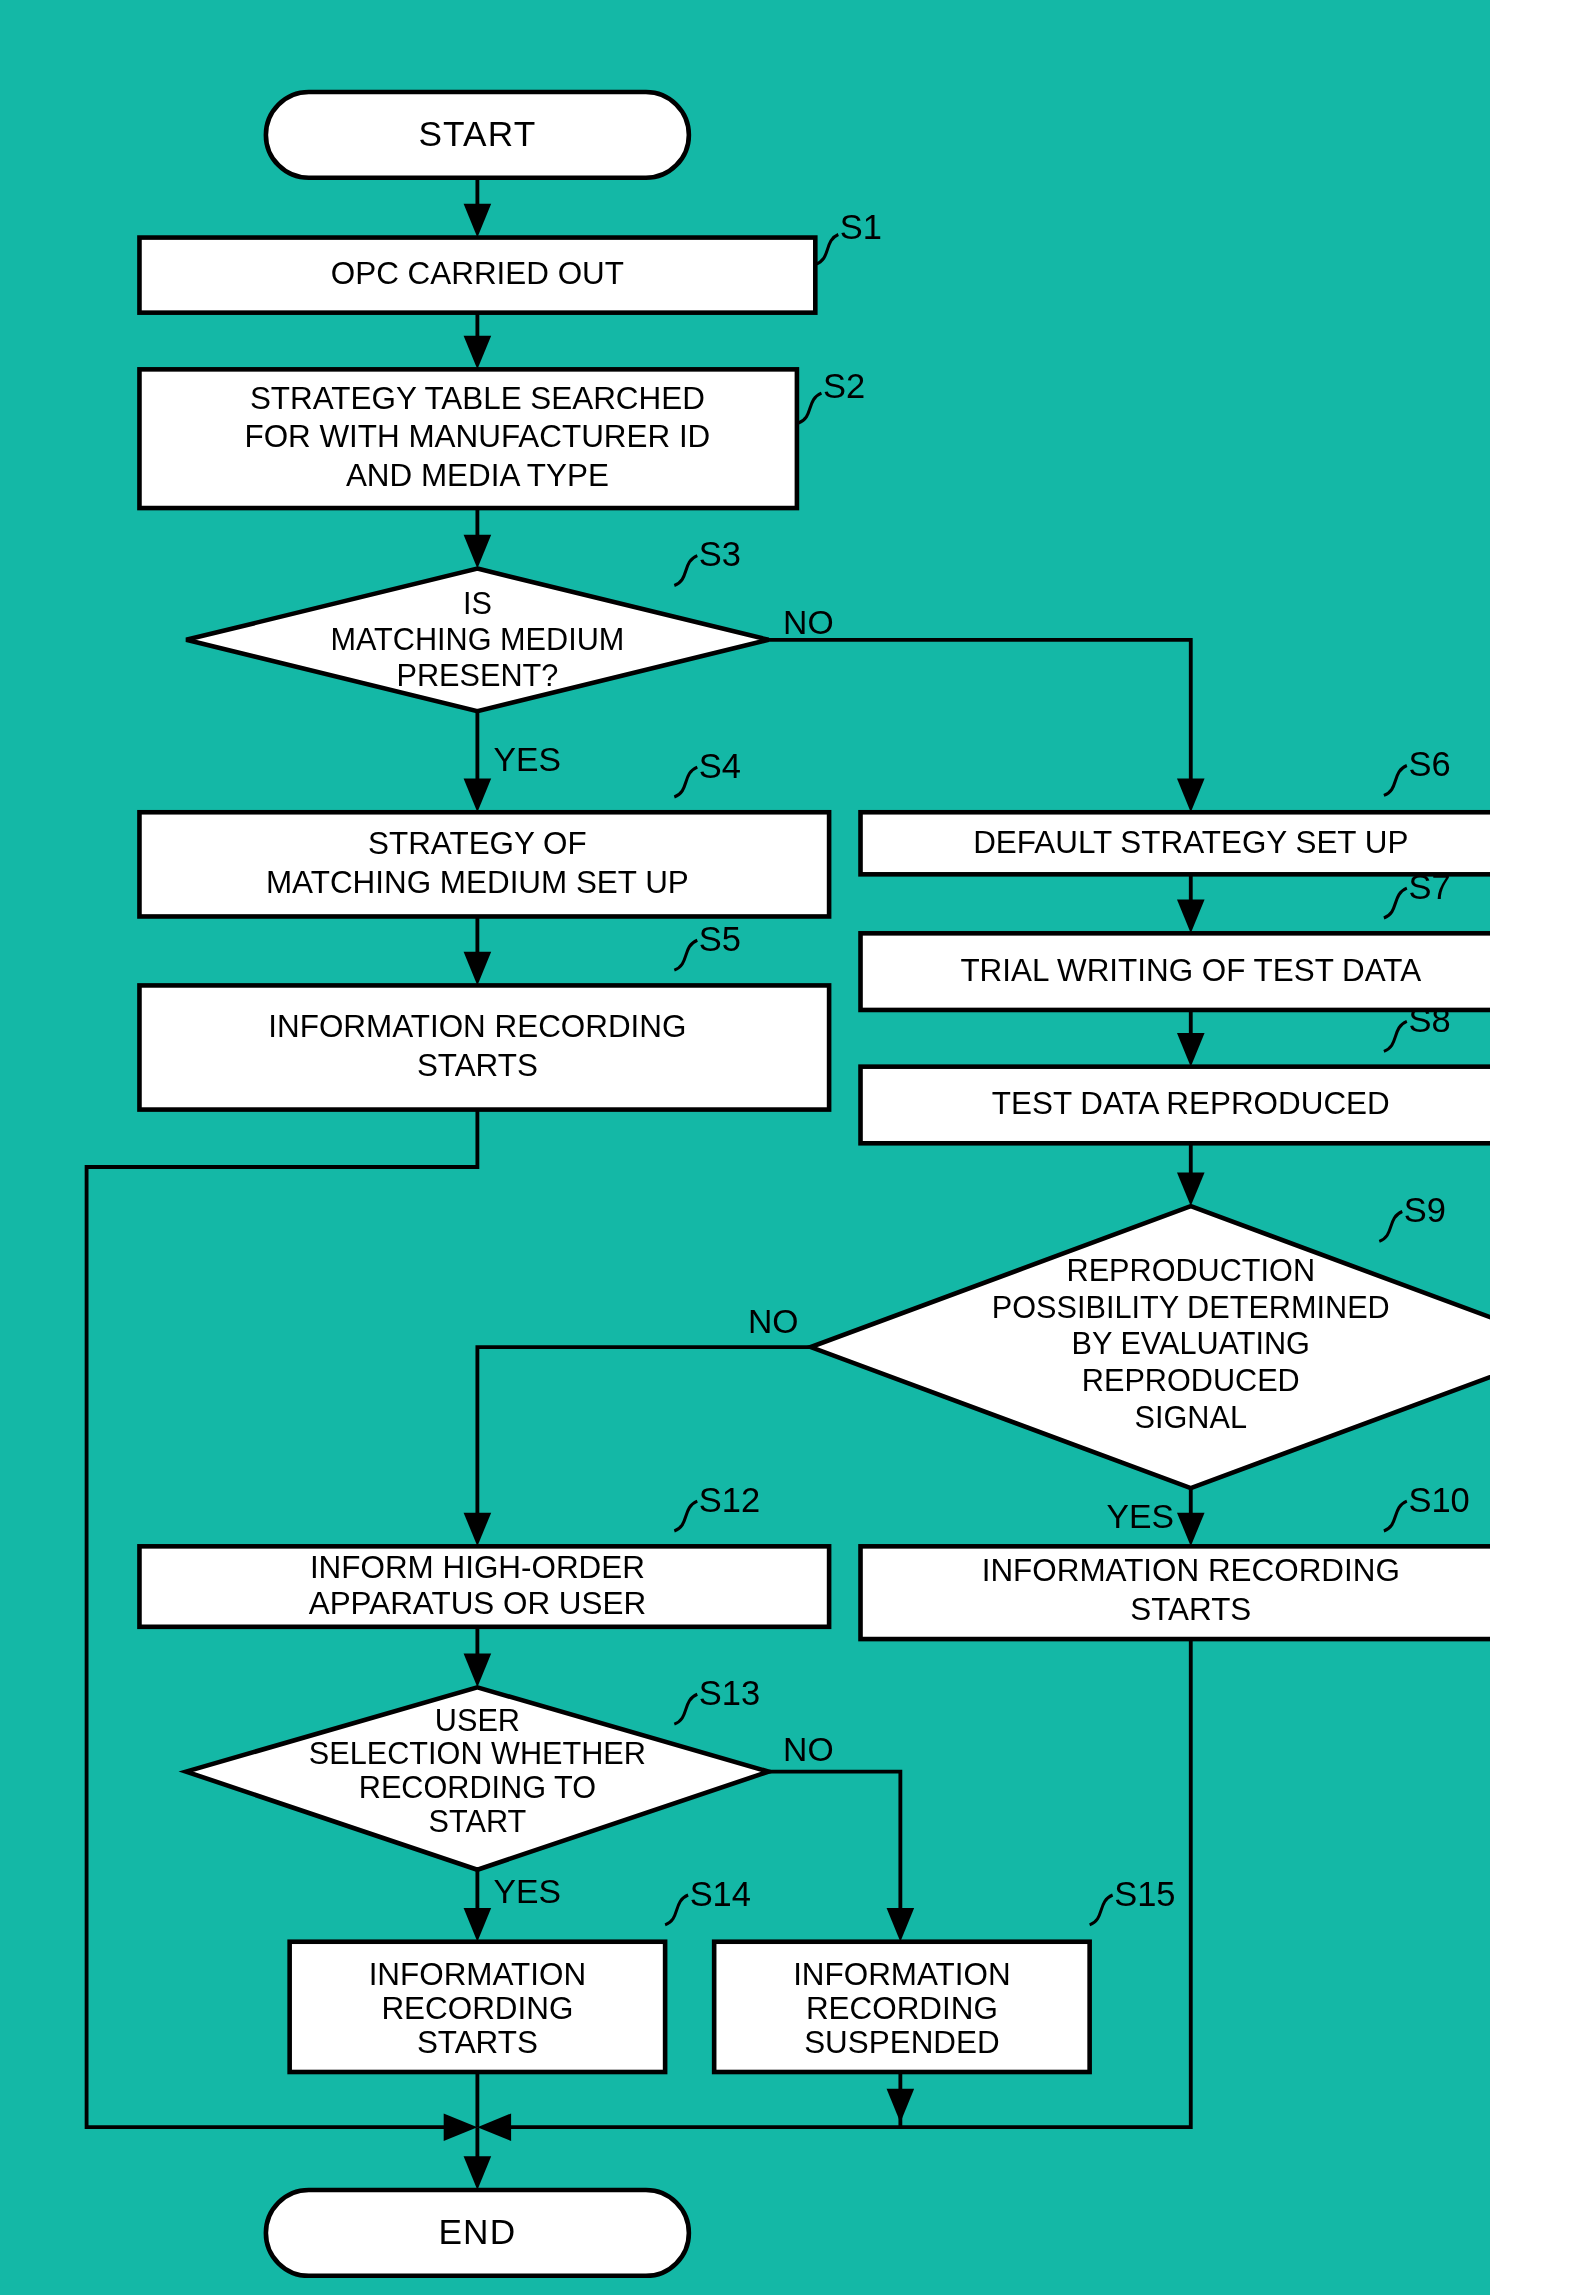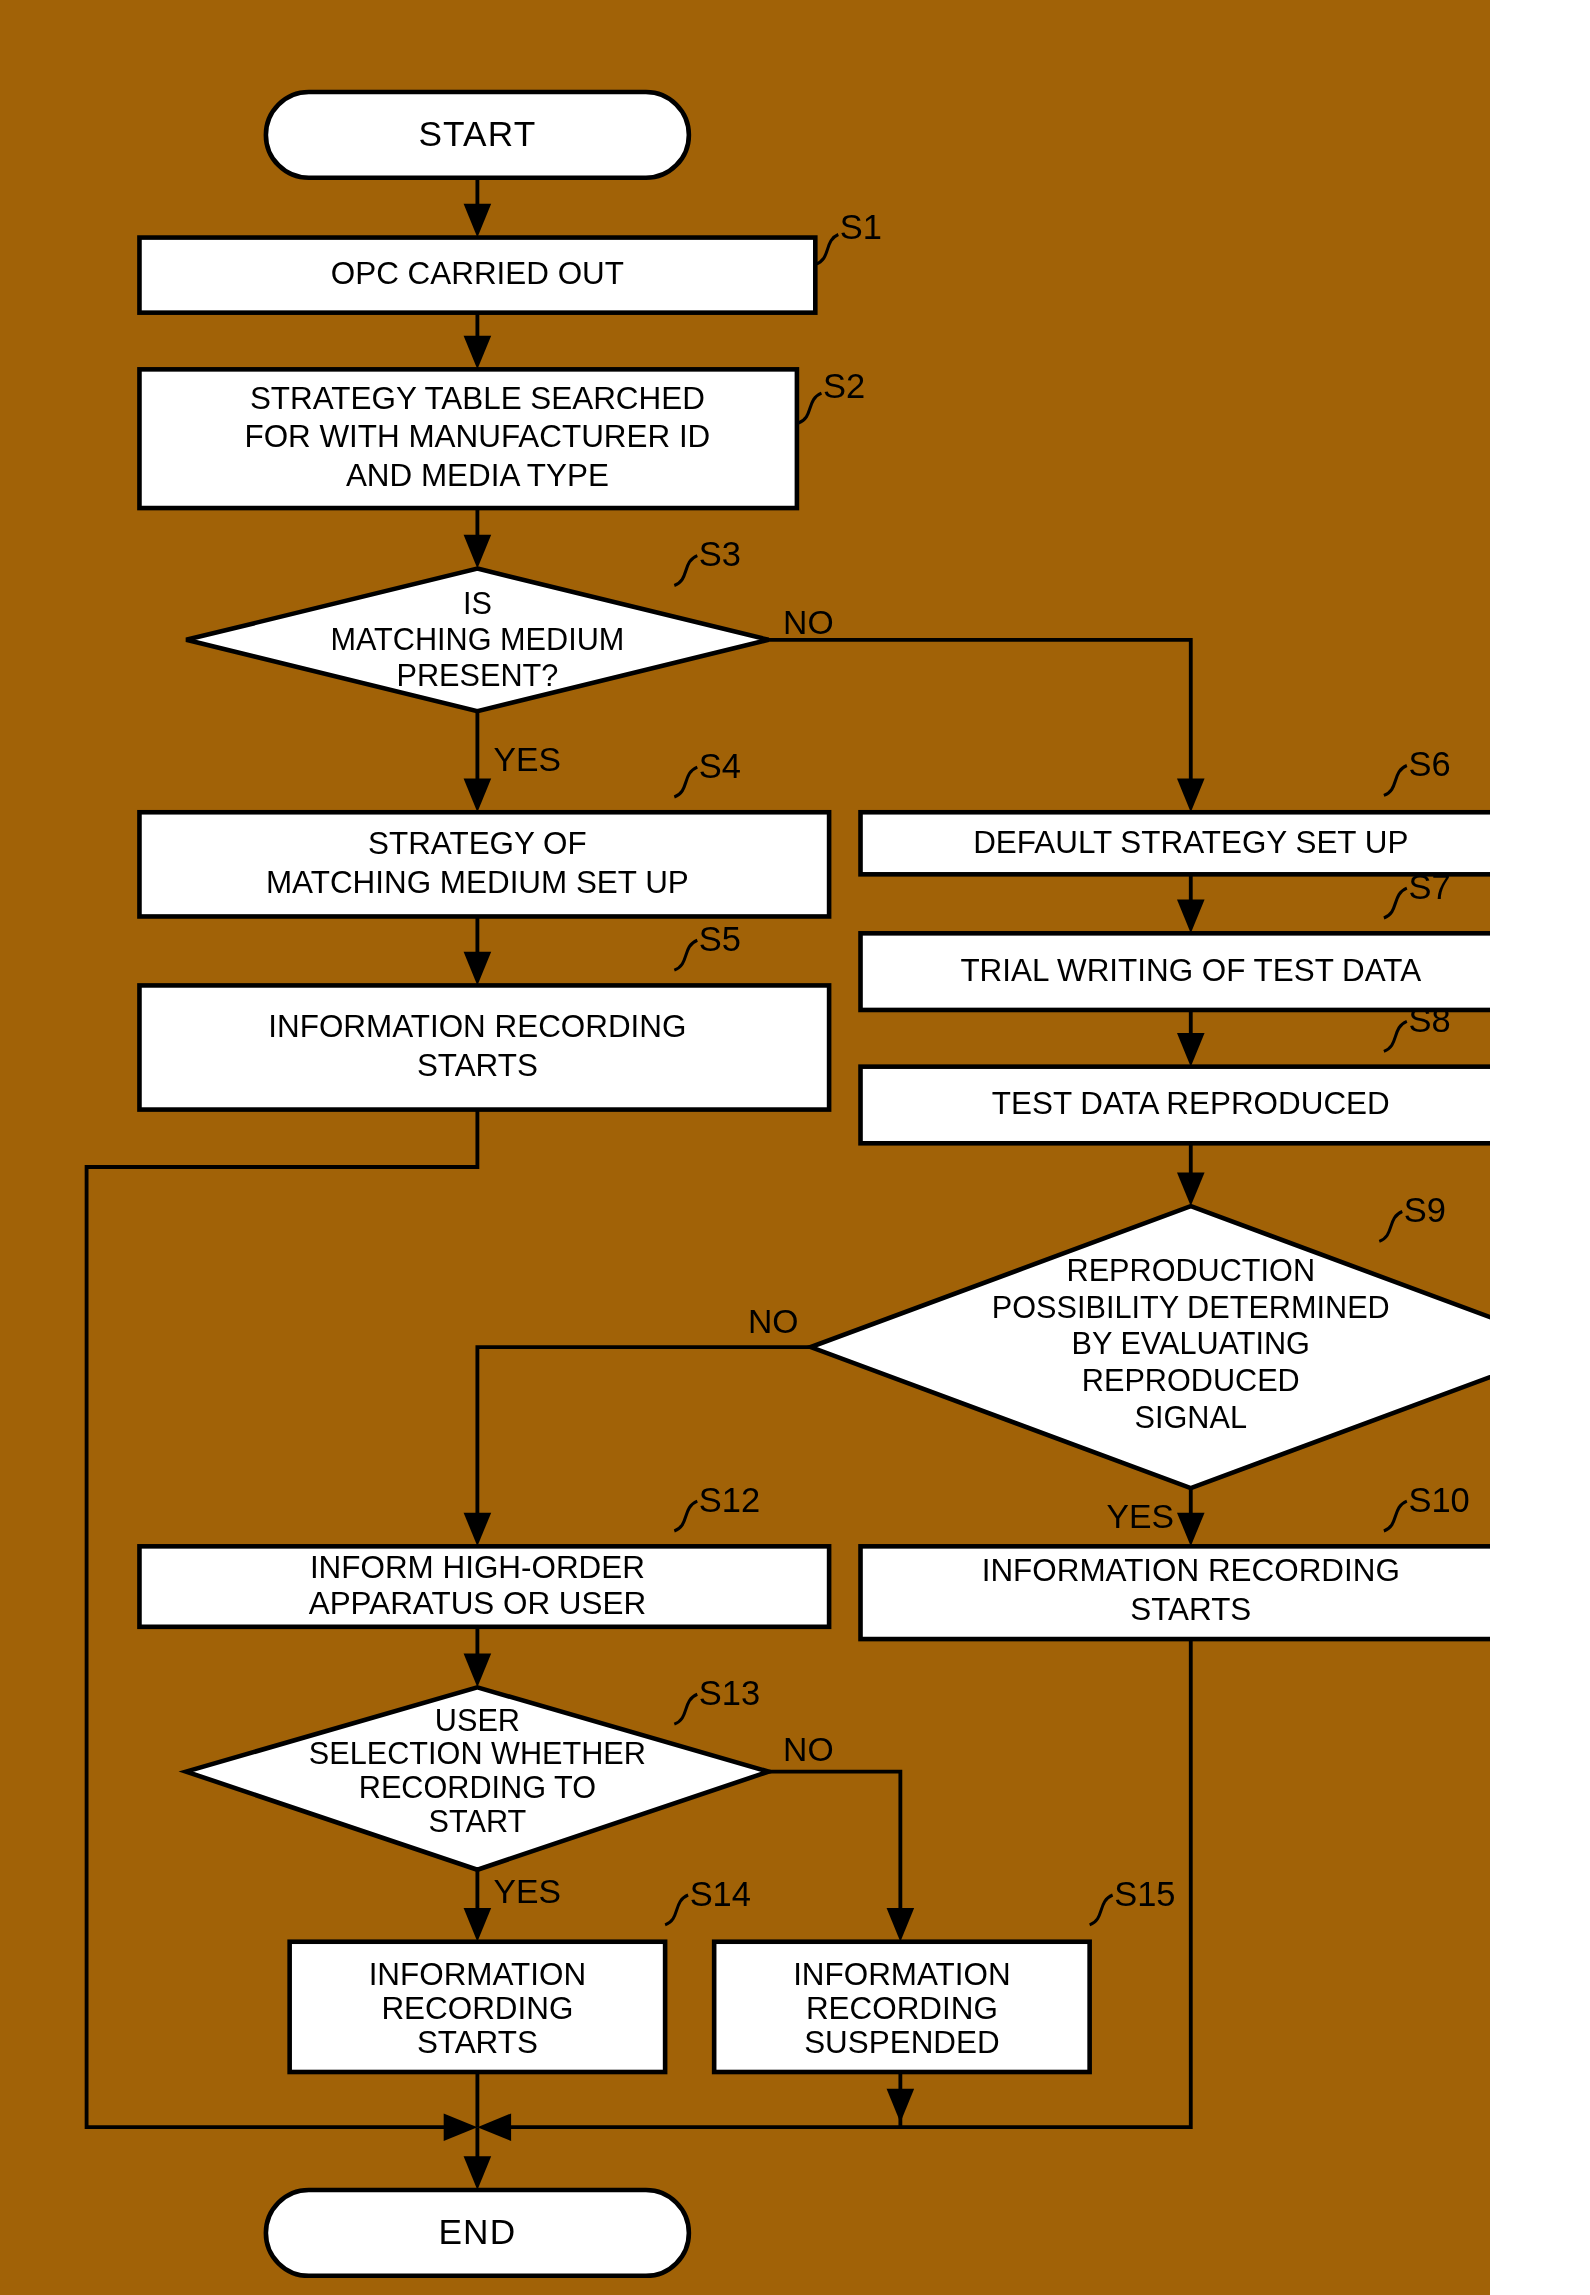--- a/index.html
+++ b/index.html
@@ -7,21 +7,21 @@
     padding: 0;
     background: #ffffff;
   }
   body {
     font-family: "Liberation Sans", sans-serif;
   }
   #flow-root {
     position: relative;
     width: 1490px;
     height: 2295px;
-    background: #a16207;
+    background: #14b8a6;
     overflow: hidden;
   }
   svg#flow-svg {
     display: block;
     width: 1590px;
     height: 2295px;
   }
   .shape-stroke {
     fill: #ffffff;
     stroke: #000000;

